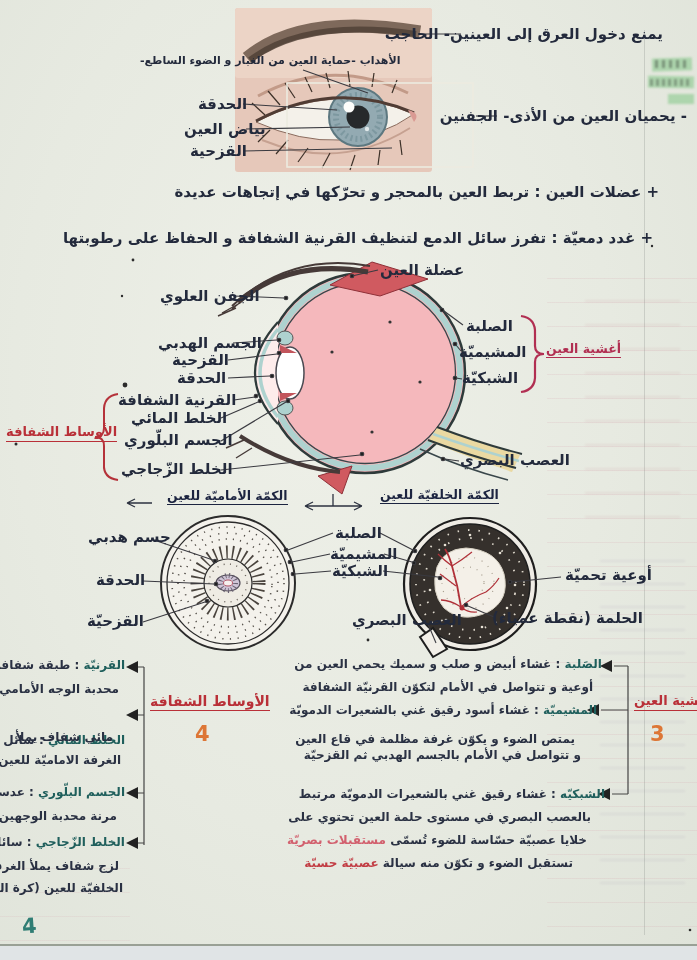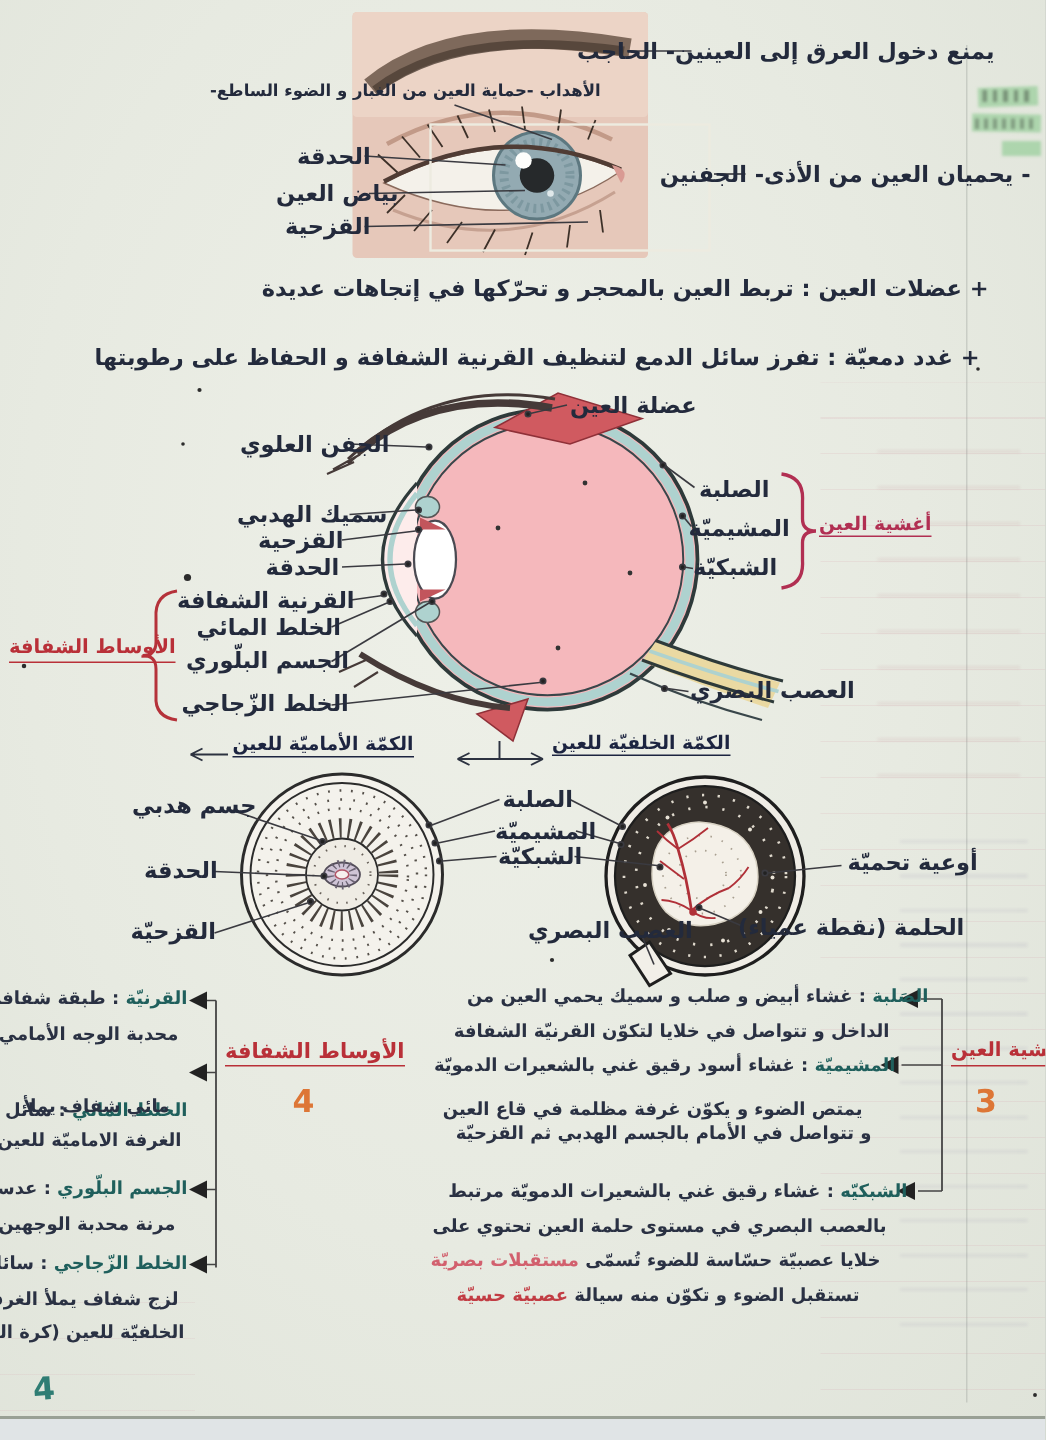--- a/index.html
+++ b/index.html
@@ -5,21 +5,21 @@
   html,body{margin:0;padding:0;}
   body{font-family:"DejaVu Sans",sans-serif;background:#cfd4cc;}
   .page{position:relative;width:697px;height:960px;overflow:hidden;
         background:radial-gradient(ellipse at 45% 40%, #eef0e8 0%, #e7eae1 55%, #dfe3d9 100%);}
   svg.bg{position:absolute;left:0;top:0;}
   .lbl{position:absolute;direction:rtl;white-space:nowrap;font-weight:700;
        font-size:15px;color:#232a3c;line-height:1.15;}
   .lbl.small{font-size:11px;}
   .red-h{color:#b93038;border-bottom:1.6px solid #b93038;padding-bottom:1px;font-size:13px;}
   .mag-h{color:#b12f52;border-bottom:1.6px solid #b12f52;padding-bottom:1px;font-size:12.5px;}
-  .chamber{color:#1c2440;border-bottom:1.6px solid #1c2440;padding-bottom:1px;font-size:12.5px;}
+  .chamber{color:#1c2440;border-bottom:1.6px solid #1c2440;padding-bottom:1px;font-size:12.5px;margin-left:12px;}
   .def-line{position:absolute;direction:rtl;white-space:nowrap;font-weight:700;
             font-size:12px;color:#2a3143;}
   .term{color:#1f5f5c;}
   .pink{color:#d2606e;}
   .redw{color:#c23d44;}
   .count{position:absolute;font-weight:700;font-size:21px;color:#dd7636;}
   .pagenum{position:absolute;left:22px;top:914px;font-size:21px;font-weight:700;
            color:#2f7d74;transform:rotate(-4deg);}
   .rule-lines{position:absolute;right:0;top:255px;width:150px;height:690px;opacity:.55;
       background:repeating-linear-gradient(180deg, transparent 0 23px, rgba(205,125,145,.22) 23px 24px);}
@@ -264,21 +264,21 @@
   <span class="lbl" style="left:198px;top:96px">الحدقة</span>
   <span class="lbl" style="left:184px;top:121px">بياض العين</span>
   <span class="lbl" style="left:190px;top:143px">القزحية</span>
   <span class="lbl" style="right:10px;top:108px">- يحميان العين من الأذى- الجفنين</span>
 
   <span class="lbl" style="right:38px;top:184px">+ عضلات العين :  تربط العين بالمحجر و تحرّكها في إتجاهات عديدة</span>
   <span class="lbl" style="right:44px;top:230px">+ غدد دمعيّة :  تفرز سائل الدمع لتنظيف القرنية الشفافة و الحفاظ على رطوبتها</span>
 
   <span class="lbl" style="left:380px;top:262px">عضلة العين</span>
   <span class="lbl" style="left:160px;top:288px">الجفن العلوي</span>
-  <span class="lbl" style="left:158px;top:335px">سميك الهدبي</span>
+  <span class="lbl" style="left:158px;top:335px">الجسم الهدبي</span>
   <span class="lbl" style="left:172px;top:352px">القزحية</span>
   <span class="lbl" style="left:177px;top:370px">الحدقة</span>
   <span class="lbl" style="left:118px;top:392px">القرنية الشفافة</span>
   <span class="lbl" style="left:131px;top:410px">الخلط المائي</span>
   <span class="lbl" style="left:124px;top:432px">الجسم البلّوري</span>
   <span class="lbl" style="left:121px;top:461px">الخلط الزّجاجي</span>
   <span class="lbl red-h" style="left:6px;top:425px">الأوساط الشفافة</span>
   <span class="lbl" style="left:466px;top:318px">الصلبة</span>
   <span class="lbl" style="left:459px;top:344px">المشيميّة</span>
   <span class="lbl" style="left:462px;top:370px">الشبكيّة</span>
@@ -293,25 +293,25 @@
   <span class="lbl" style="left:87px;top:613px">القزحيّة</span>
 
   <span class="lbl" style="left:335px;top:525px">الصلبة</span>
   <span class="lbl" style="left:330px;top:546px">المشيميّة</span>
   <span class="lbl" style="left:332px;top:563px">الشبكيّة</span>
 
   <span class="lbl" style="left:565px;top:567px">أوعية تحميّة</span>
   <span class="lbl" style="left:492px;top:610px">الحلمة (نقطة عمياء)</span>
   <span class="lbl" style="left:352px;top:612px">العصب البصري</span>
 
-  <div class="def-line" style="right:78px;top:657px">
+  <div class="def-line" style="right:95px;top:657px">
     <span class="term">الصَلبة</span>
     <span>: غشاء أبيض و صلب و سميك يحمي العين من</span>
   </div>
-  <div class="def-line" style="right:104px;top:680px">الداخل و تتواصل في خلايا لتكوّن القرنيّة الشفافة</div>
+  <div class="def-line" style="right:104px;top:680px">أوعية و تتواصل في الأمام لتكوّن القرنيّة الشفافة</div>
   <div class="def-line" style="right:100px;top:703px">
     <span class="term">المشيميّة</span>
     <span>: غشاء أسود رقيق غني بالشعيرات الدمويّة</span>
   </div>
   <div class="def-line" style="right:122px;top:732px">يمتص الضوء و يكوّن غرفة مظلمة في قاع العين</div>
   <div class="def-line" style="right:116px;top:748px">و تتواصل في الأمام بالجسم الهدبي ثم القزحيّة</div>
   <span class="lbl red-h" style="left:634px;top:694px">أغشية العين</span>
   <span class="count" style="left:650px;top:722px">3</span>
   <div class="def-line" style="right:92px;top:787px">
     <span class="term">الشبكيّه</span>

